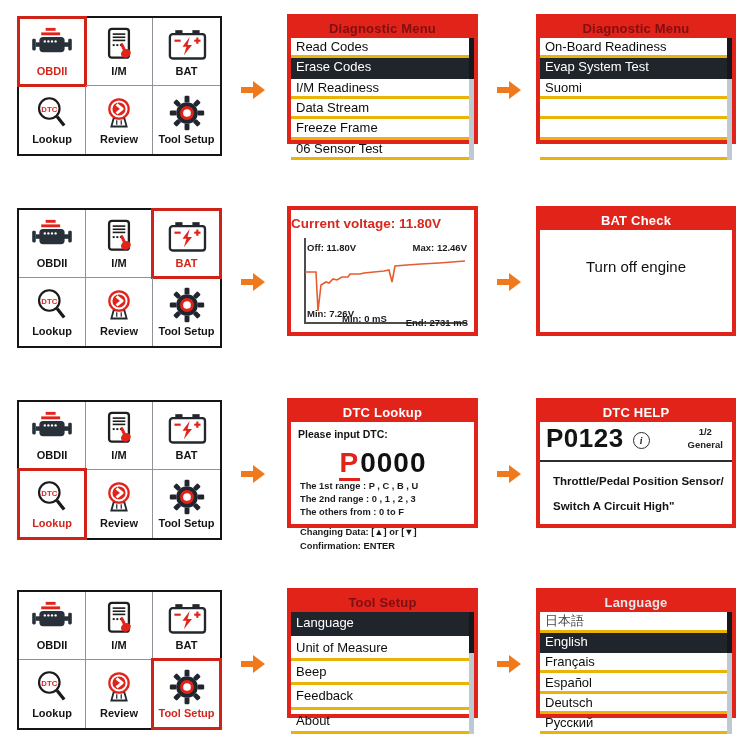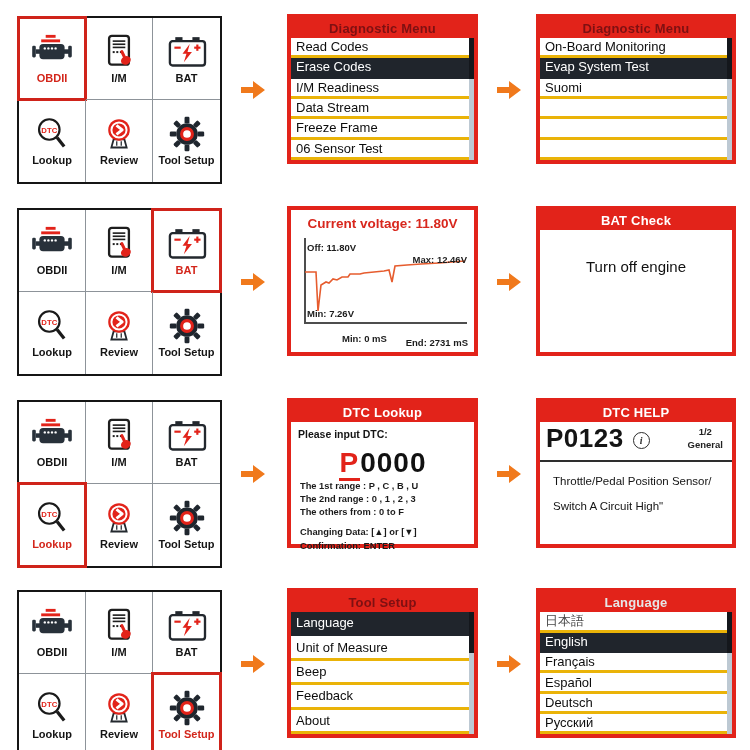--- a/index.html
+++ b/index.html
@@ -1,77 +1,77 @@
 <!DOCTYPE html>
 <html><head>
 <meta charset="utf-8">
 <style>
   html,body{margin:0;padding:0;width:750px;height:750px;background:#fff;overflow:hidden;
     font-family:"Liberation Sans",sans-serif;}
   .stage{position:relative;width:750px;height:750px;}
   .row{position:absolute;left:0;width:750px;height:160px;}
 
   
-  .grid{position:absolute;left:17px;top:6px;width:205px;height:168px;border:2px solid #151515;
+  .grid{position:absolute;left:17px;top:6px;width:205px;height:140px;border:2px solid #151515;
     box-sizing:border-box;display:grid;grid-template-columns:1fr 1fr 1fr;grid-template-rows:1fr 1fr;background:#fff;}
   .cell{position:relative;display:flex;flex-direction:column;align-items:center;justify-content:center;
     gap:2px;border-right:1px solid #8d9399;border-bottom:1px solid #8d9399;box-sizing:border-box;}
   .cell:nth-child(3n){border-right:none;}
   .cell:nth-child(n+4){border-bottom:none;}
   .cell .lbl{font-size:11px;font-weight:700;color:#141414;white-space:nowrap;}
   .cell.hl::after{content:"";position:absolute;inset:-2px;border:3px solid #cf231a;pointer-events:none;}
   .cell.hl .lbl{color:#d3261b;}
   .ic{width:46px;height:36px;display:block;}
 
   
   .arrow{position:absolute;top:70px;}
 
   
-  .screen{position:absolute;top:4px;height:150px;background:#fff;border:4px solid #e2231a;box-sizing:border-box;}
+  .screen{position:absolute;top:4px;height:130px;background:#fff;border:4px solid #e2231a;box-sizing:border-box;}
   .screen.a{left:287px;width:191px;}
   .screen.b{left:536px;width:200px;}
   .scr-head{height:20px;background:#e2231a;display:flex;align-items:center;justify-content:center;
     font-weight:700;font-size:13px;letter-spacing:.2px;}
   .head-dark{color:#7e1012;} .head-light{color:#fff;} .head-gray{color:#e6e6e6;}
 
   .list{position:relative;height:122px;display:flex;flex-direction:column;}
   .li{flex:1;display:flex;align-items:center;padding-left:5px;font-size:13px;color:#0d0d0d;
     border-bottom:3px solid #eab308;box-sizing:border-box;}
   .li:last-child{border-bottom:none;}
   .li.sel{background:#20252c;color:#fff;border-bottom-color:#20252c;}
   .li.jp{color:#4a4a4a;}
   .sbar{position:absolute;right:0;top:0;bottom:0;width:5px;background:#bdc9d3;}
   .sthumb{position:absolute;top:0;right:0;width:5px;height:34%;background:#14171c;}
 
   
-  .vtitle{position:absolute;left:0;right:0;top:6px;text-align:center;color:#d8271d;font-size:13.5px;font-weight:700;}
+  .vtitle{position:absolute;left:0;right:0;top:6px;text-align:left;color:#d8271d;font-size:13.5px;font-weight:700;}
   .plot{position:absolute;left:6px;top:26px;}
   .vlab{position:absolute;font-size:9.5px;font-weight:700;color:#1b1b1b;white-space:nowrap;}
-  .lab-off{left:16px;top:32px;} .lab-max{right:7px;top:44px;} .lab-min{left:16px;top:98px;}
+  .lab-off{left:16px;top:32px;} .lab-max{right:7px;top:32px;} .lab-min{left:16px;top:98px;}
   .lab-x0{left:9px;bottom:8px;padding-left:42px;} .lab-x1{right:6px;bottom:4px;}
 
   
   .bat-msg{position:absolute;left:0;right:0;top:48px;text-align:center;font-size:15px;color:#111;}
 
   
   .dtc-prompt{margin:6px 0 0 7px;font-size:10.5px;font-weight:700;color:#141414;}
   .dtc-code{text-align:center;margin-top:8px;font-size:28px;font-weight:700;color:#111;letter-spacing:1px;line-height:1.05;}
   .dtc-code .p{color:#e2231a;border-bottom:3px solid #e2231a;padding:0 1px;}
   .dtc-lines{margin:3px 0 0 9px;font-size:9.3px;font-weight:700;color:#1a1a1a;line-height:1.4;}
   .dtc-keys{margin:7px 0 0 9px;font-size:9.3px;font-weight:700;color:#1a1a1a;line-height:1.45;}
 
   
   .help-top{display:flex;align-items:flex-start;padding:1px 5px 0 6px;height:38px;box-sizing:border-box;}
   .help-code{font-size:26px;font-weight:800;color:#141414;letter-spacing:.5px;line-height:1.2;}
   .info-i{width:15px;height:15px;border:1.6px solid #2c2c2c;border-radius:50%;display:flex;align-items:center;
     justify-content:center;font-size:10px;font-weight:700;color:#2c2c2c;margin:9px 0 0 9px;
     font-family:"Liberation Serif",serif;font-style:italic;}
   .help-right{margin-left:auto;text-align:center;font-size:9.5px;font-weight:700;color:#222;line-height:1.35;padding:3px 4px 0 0;}
   .help-div{height:2px;background:#2e2e2e;}
-  .help-desc{padding:13px 0 0 13px;font-size:11.5px;font-weight:400;color:#141414;}
+  .help-desc{padding:13px 0 0 13px;font-size:11.5px;font-weight:700;color:#141414;}
   .help-desc div{margin-bottom:13px;}
 </style>
 </head>
 <body>
 
 <svg width="0" height="0" style="position:absolute" aria-hidden="true">
   <defs>
     <symbol id="ic-engine" viewBox="0 0 48 40">
       <rect x="17" y="1" width="11" height="3.2" fill="#e2231a"></rect>
       <rect x="12" y="6" width="21" height="3.2" fill="#e2231a"></rect>
@@ -199,21 +199,21 @@
           </div>
       </div>
     </div>
     <div class="arrow" style="left:496px">
       <svg width="26" height="20">
           <use href="#ic-arrow"></use>
         </svg></div>
     <div class="screen b">
       <div class="scr-head head-dark">Diagnostic Menu</div>
       <div class="list">
-        <div class="li">On-Board Monitoring</div>
+        <div class="li">On-Board Readiness</div>
         <div class="li sel">Evap System Test</div>
         <div class="li">Suomi</div>
         <div class="li"></div>
         <div class="li"></div>
         <div class="li"></div>
         <div class="sbar">
             <div class="sthumb"></div>
           </div>
       </div>
     </div>

